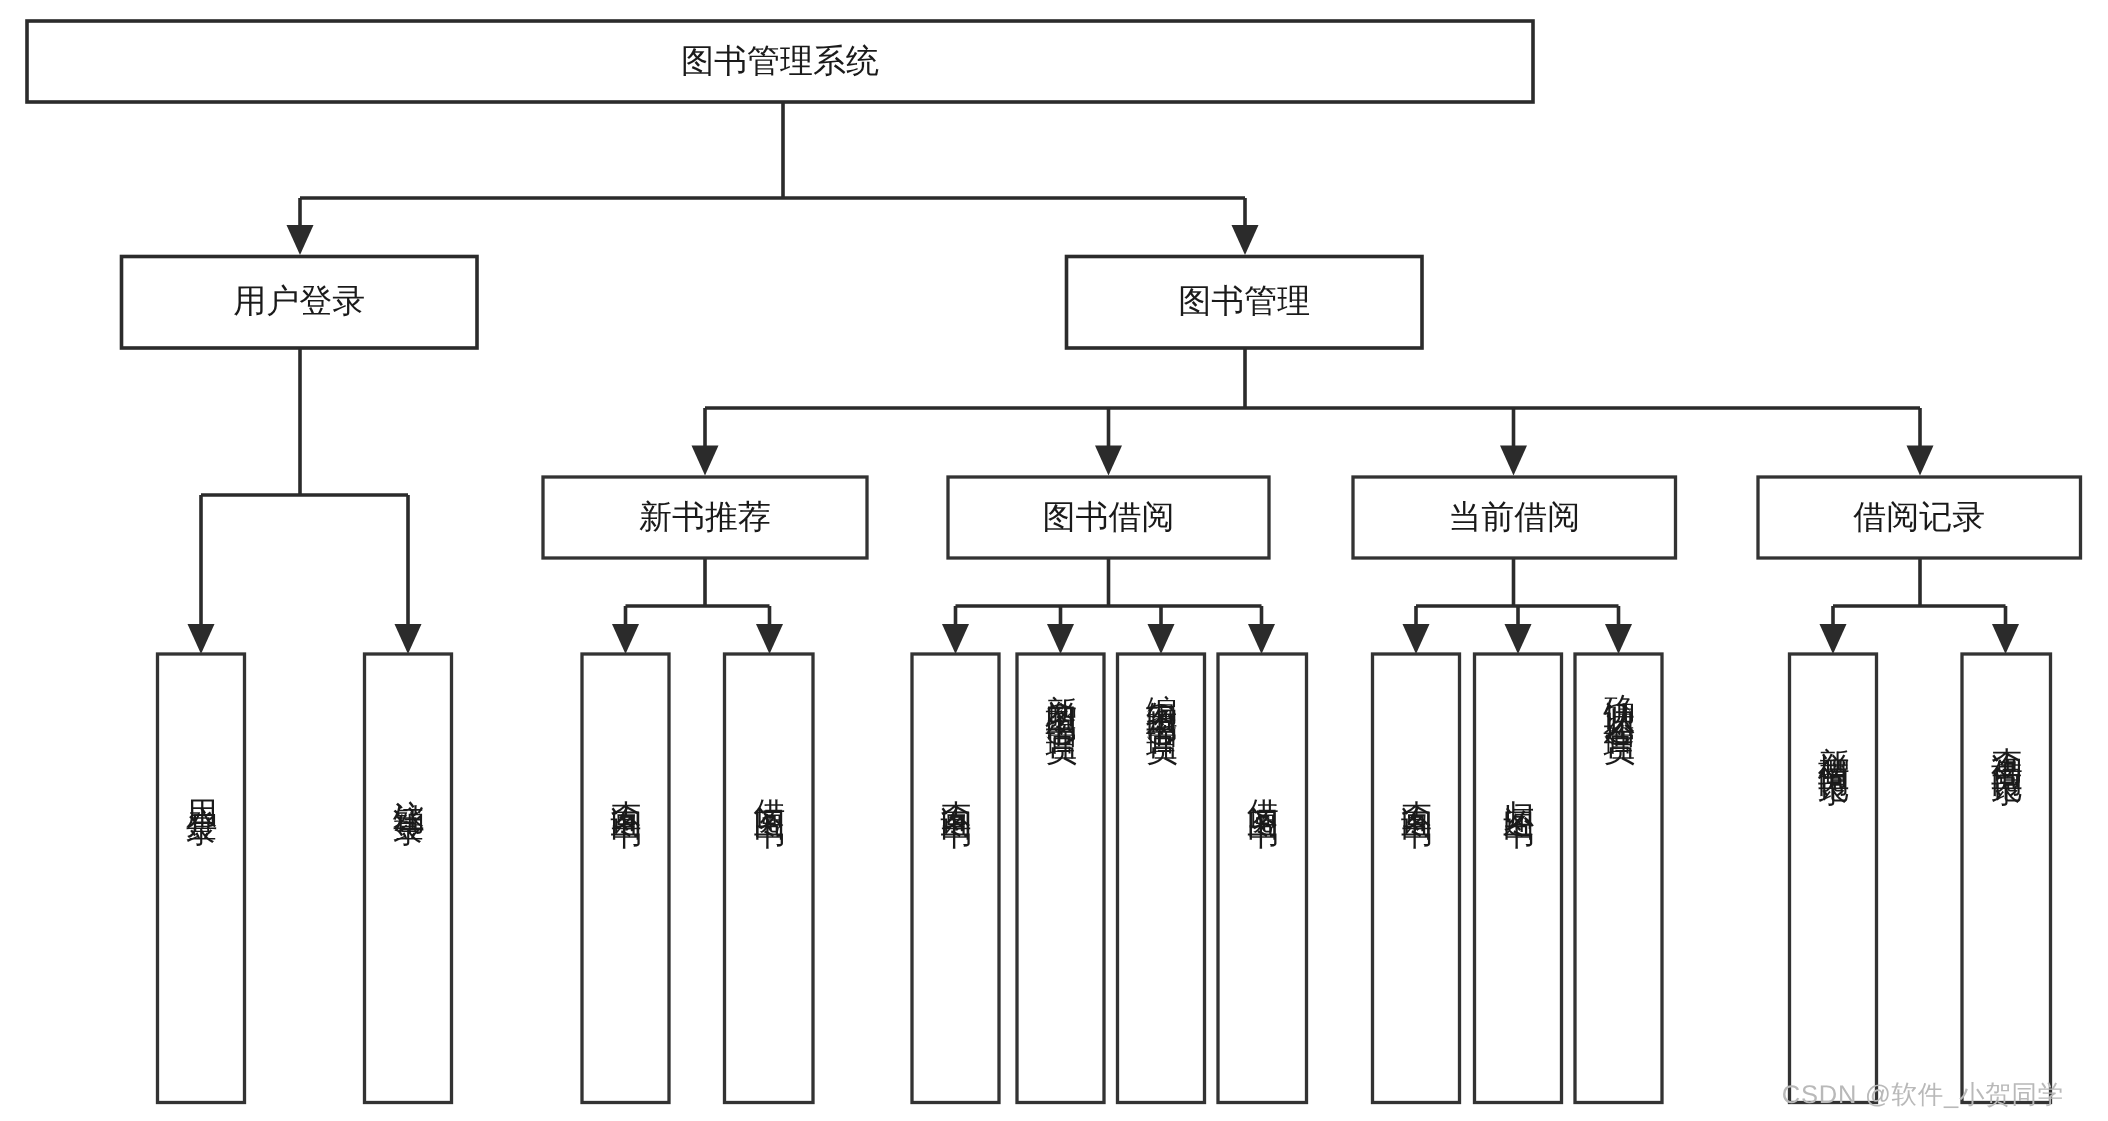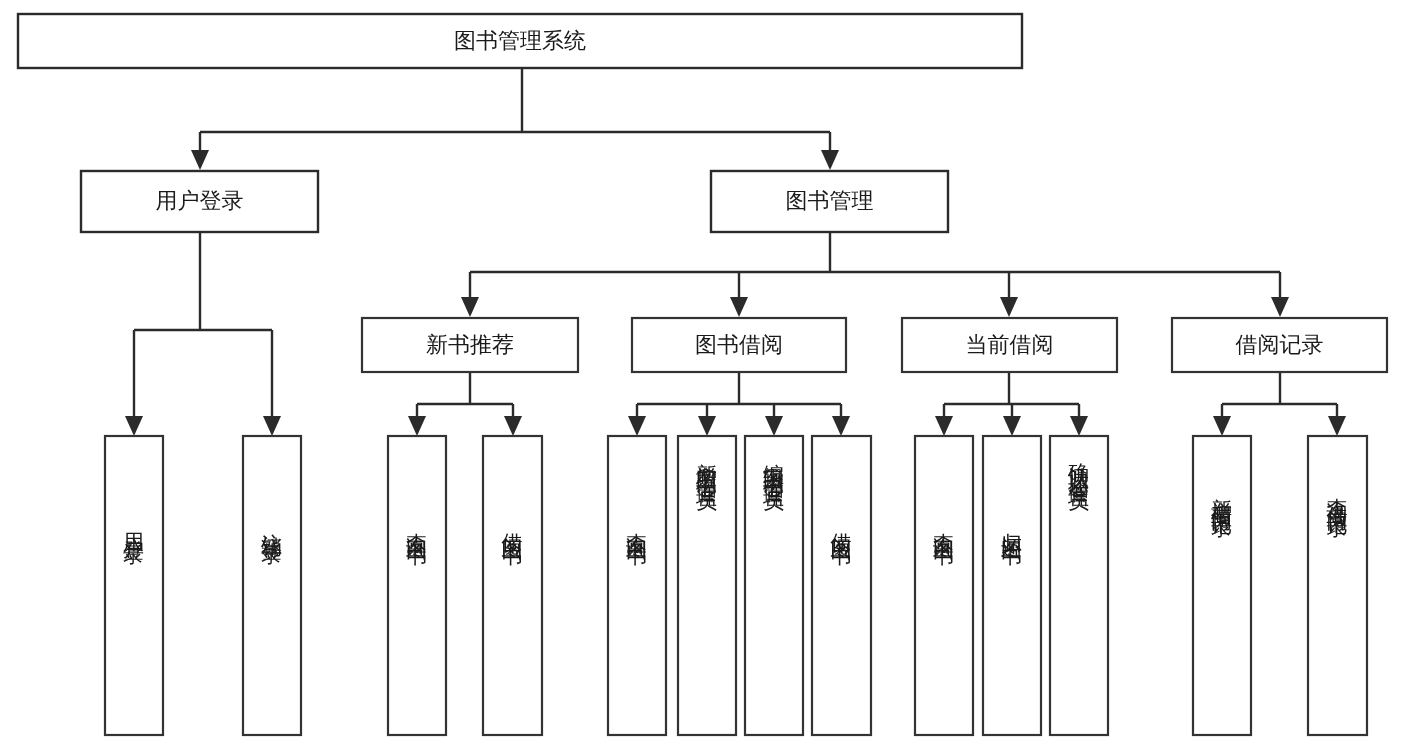--- a/index.html
+++ b/index.html
@@ -213,14 +213,15 @@
         <span class="leaf-label">确认归还（管理员）</span>
       </div>
       <div class="leaf-label-wrap" style="left: 1193px; top: 481px; width: 58px; height: 254px;">
         <span class="leaf-label">新增借阅记录</span>
       </div>
       <div class="leaf-label-wrap" style="left: 1308px; top: 481px; width: 59px; height: 254px;">
         <span class="leaf-label">查询借阅记录</span>
       </div>
     </div>
 
+  <div class="watermark">CSDN @软件_小贺同学</div>
 
 </div>
 
 </body></html>

